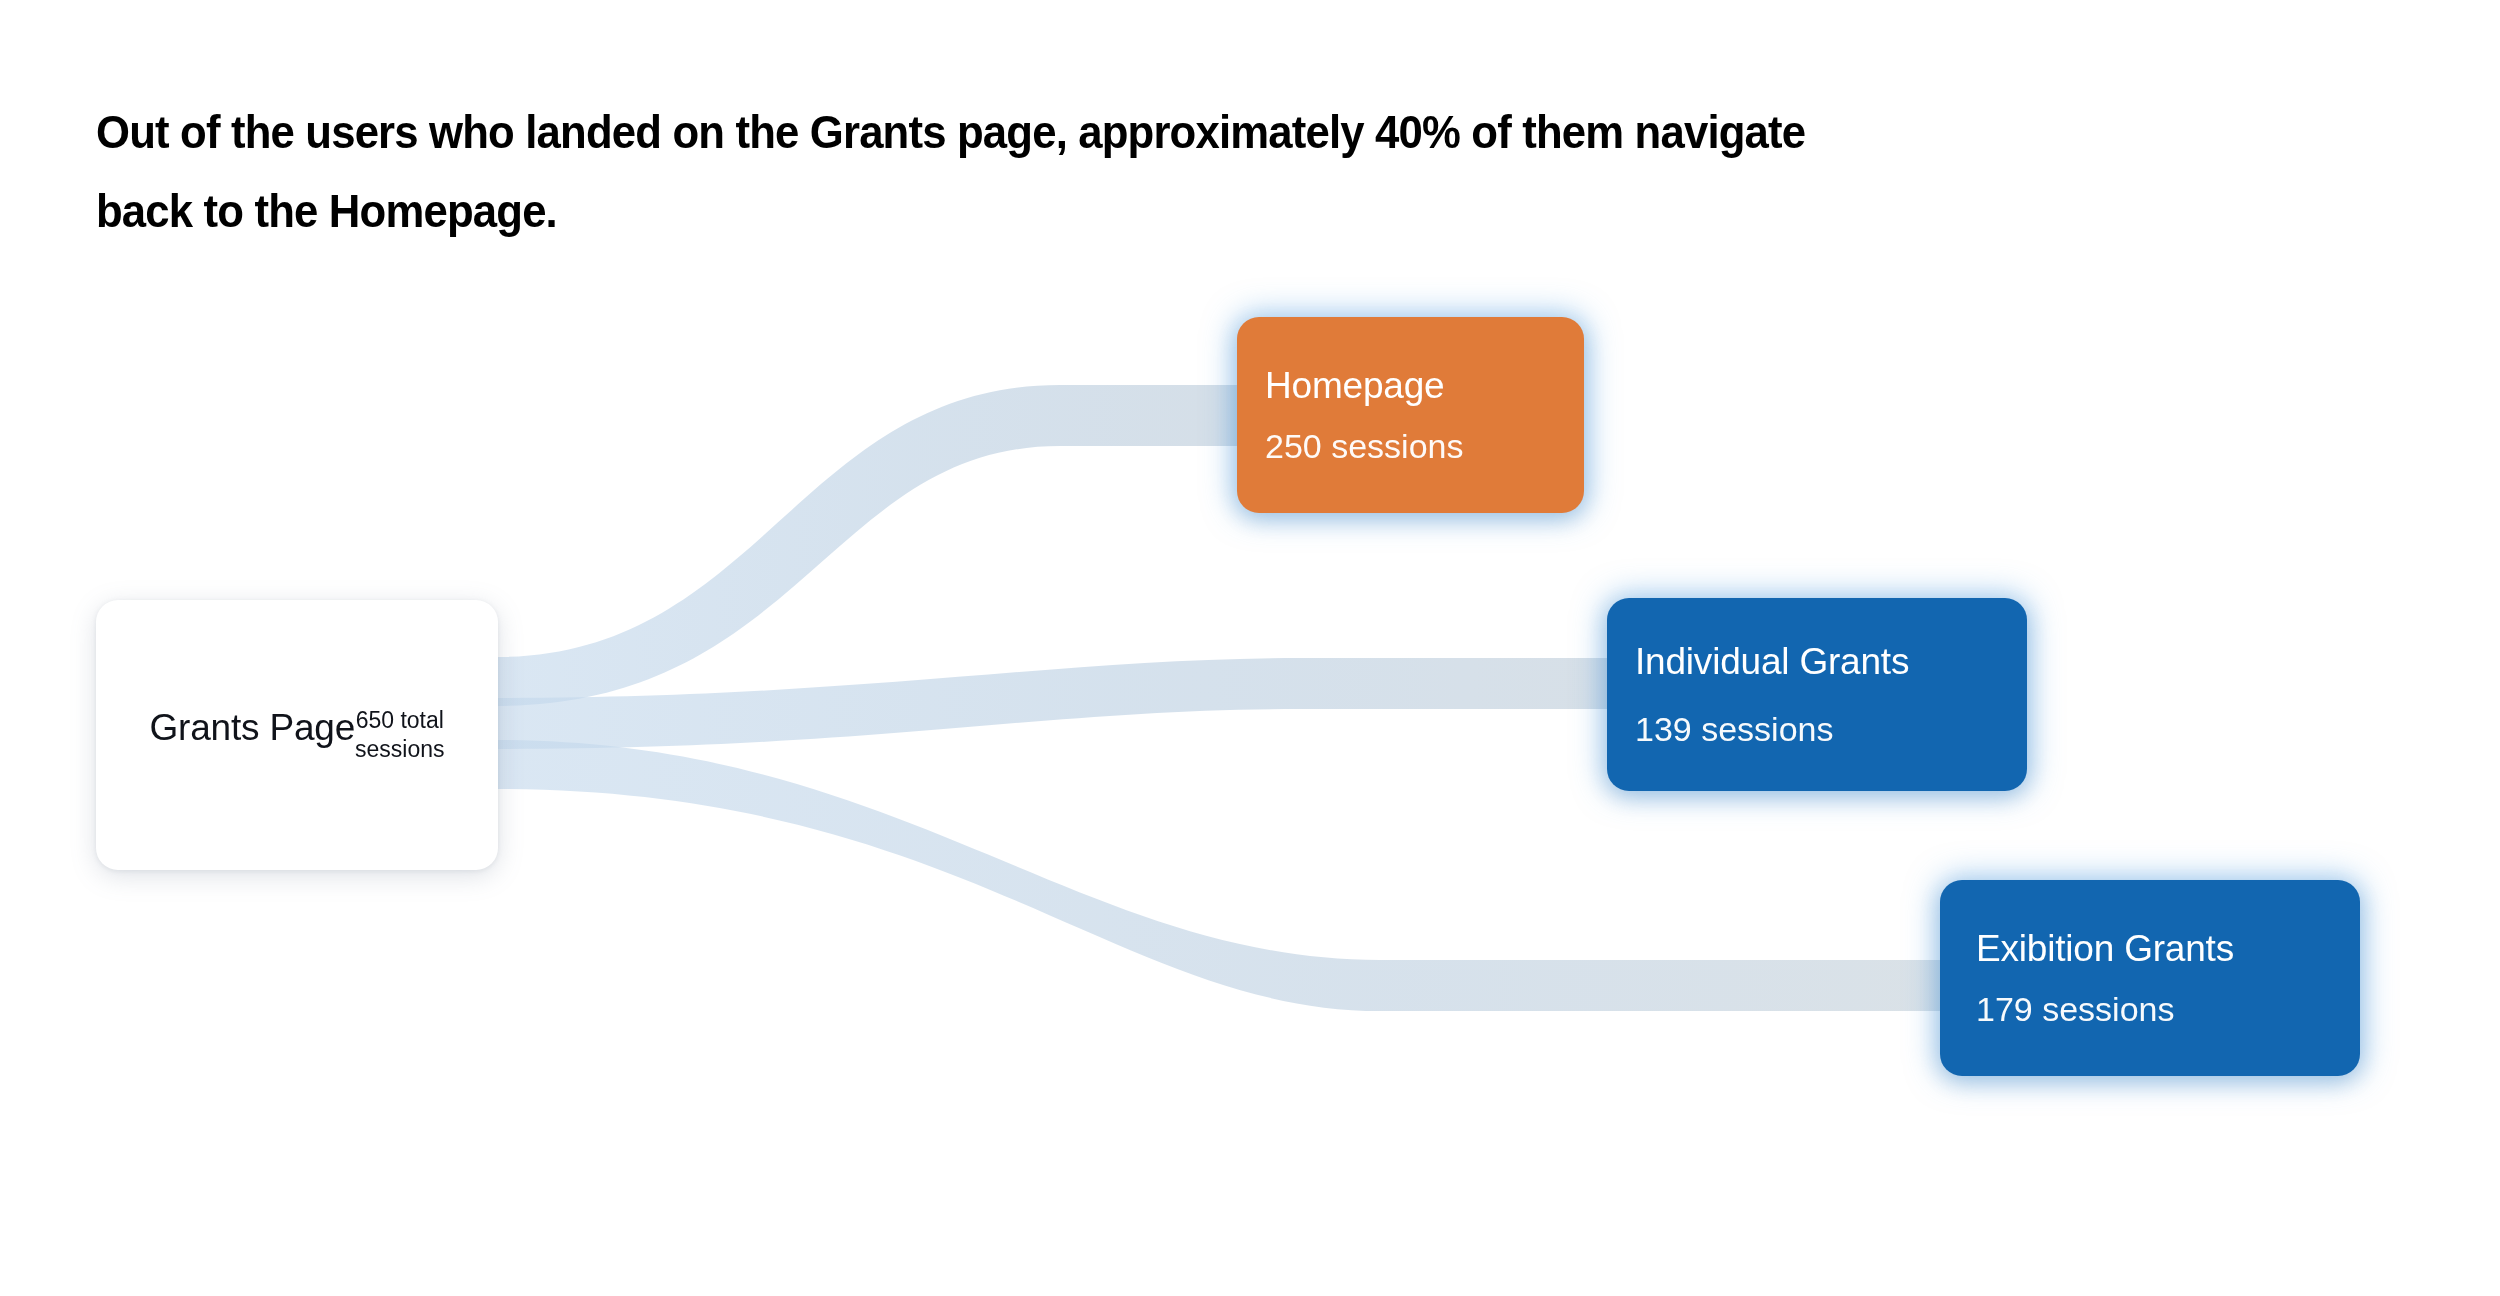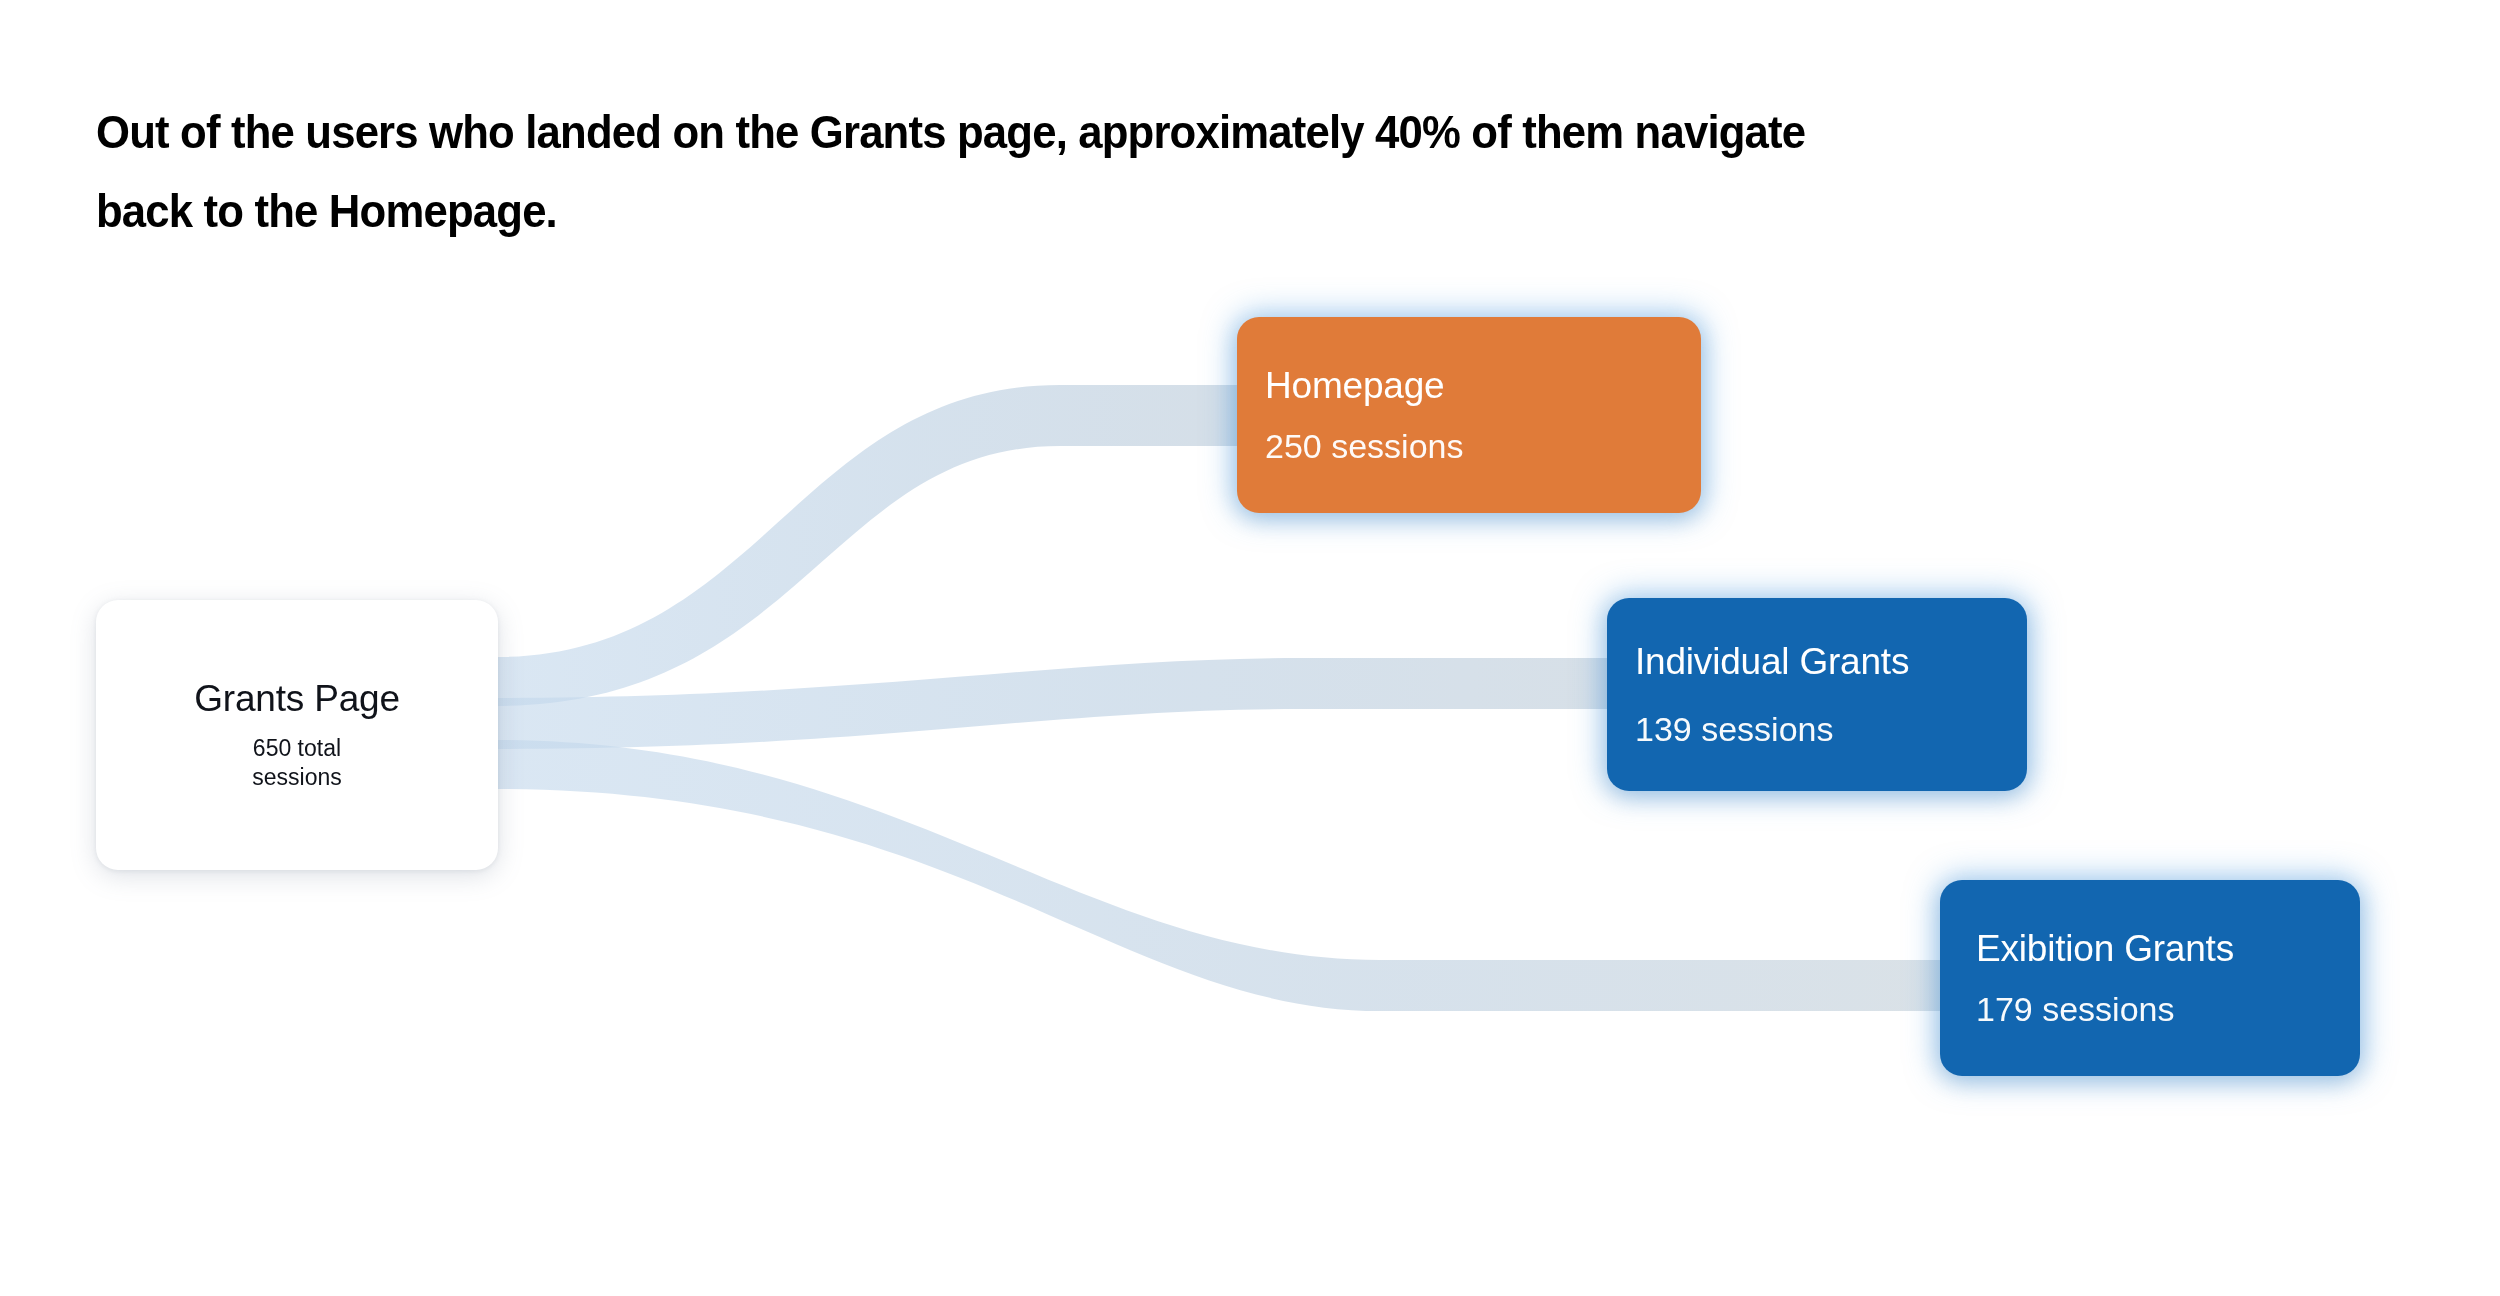--- a/index.html
+++ b/index.html
@@ -59,21 +59,21 @@
 
   .node-source {
     left: 96px;
     top: 600px;
     width: 402px;
     height: 270px;
     background: #ffffff;
     box-shadow: 0 6px 26px rgba(110, 125, 145, 0.22),
                 0 1px 5px rgba(110, 125, 145, 0.14);
     display: flex;
-    flex-direction: column;
+    flex-direction: row;
     align-items: center;
     justify-content: center;
     text-align: center;
   }
   .node-source .node-title {
     font-size: 37px;
     font-weight: 400;
     color: #10131a;
     letter-spacing: -0.2px;
     margin-bottom: 14px;
@@ -104,21 +104,21 @@
   .node-target .node-sub {
     font-size: 34px;
     font-weight: 400;
     color: #ffffff;
     opacity: 0.97;
   }
 
   .node-homepage {
     left: 1237px;
     top: 317px;
-    width: 464px;
+    width: 347px;
     height: 196px;
   }
   .node-individual {
     left: 1607px;
     top: 598px;
     width: 420px;
     height: 193px;
   }
   .node-exibition {
     left: 1940px;

